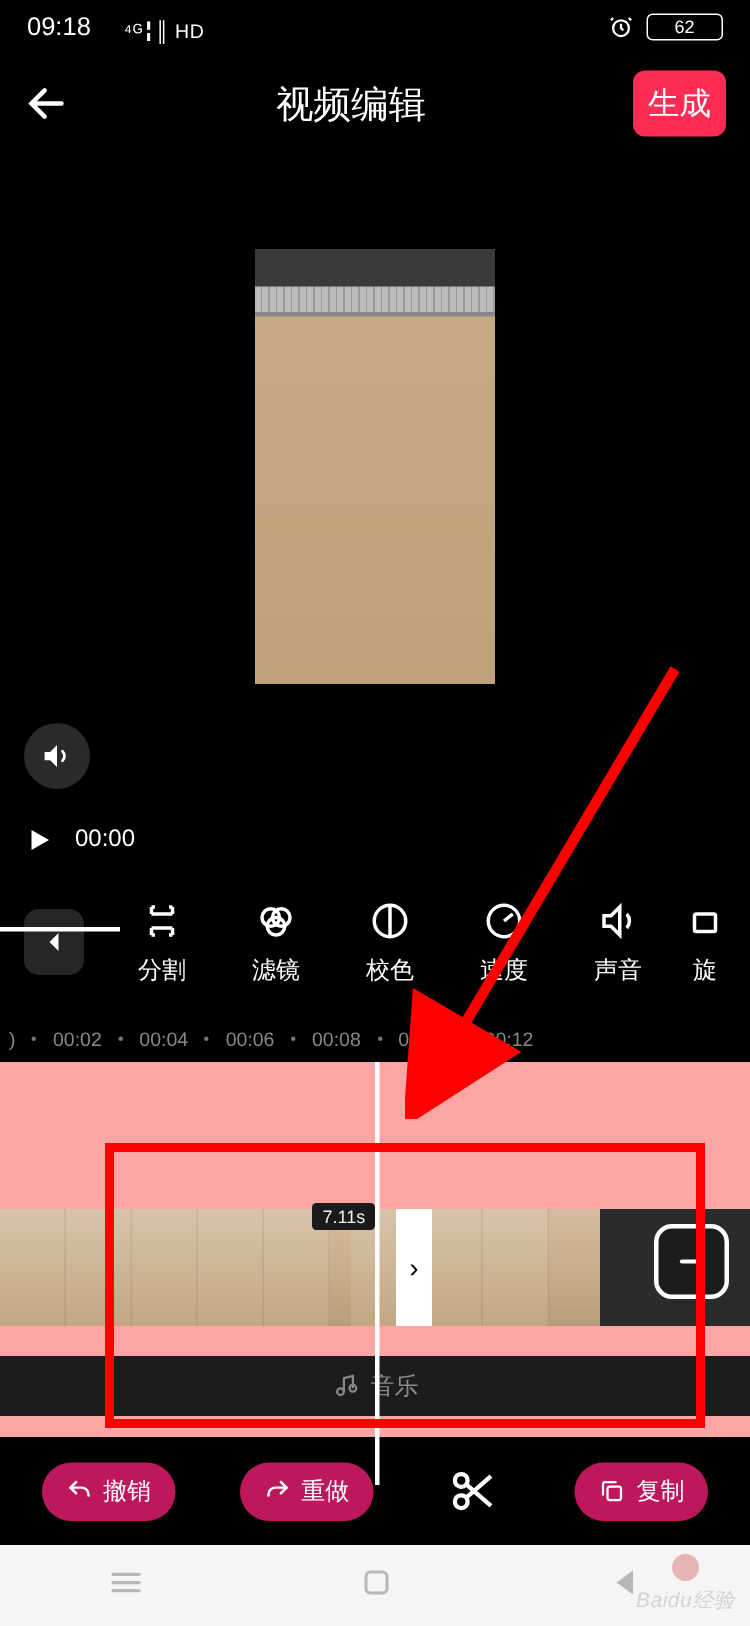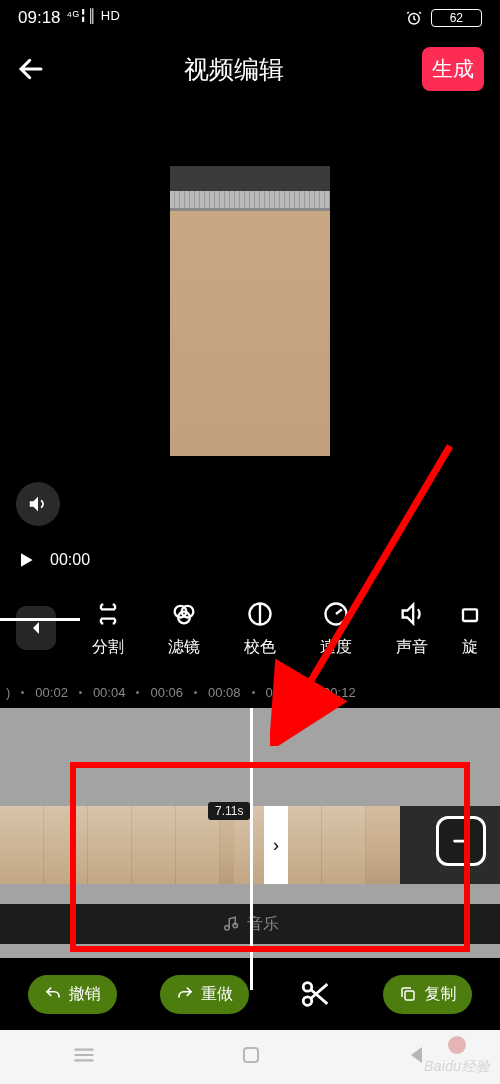--- a/index.html
+++ b/index.html
@@ -15,21 +15,21 @@
     
     .status-bar {
       height: 36px;
       display: flex;
       align-items: center;
       justify-content: space-between;
       padding: 0 18px;
       font-size: 17px;
       font-weight: 500;
     }
-    .status-left { display: flex; align-items: flex-start; gap: 6px; }
+    .status-left { display: flex; align-items: flex-end; gap: 22px; }
     .status-right { display: flex; align-items: center; gap: 8px; }
     .signal-hd { font-size: 13px; letter-spacing: 0.3px; }
     .battery-box {
       border: 1.5px solid #fff;
       border-radius: 4px;
       font-size: 12px;
       padding: 0 18px;
       line-height: 16px;
     }
     .alarm-icon svg { display: block; }
@@ -153,21 +153,21 @@
       font-size: 13px;
       padding: 0 6px;
       gap: 0;
       white-space: nowrap;
     }
     .ruler-tick { width: 3px; height: 3px; background: #777; border-radius: 50%; margin: 0 11px; }
     
     .timeline-area {
       position: relative;
       height: 282px;
-      background: #a3a3a3;
+      background: #fca5a5;
     }
     .playhead {
       position: absolute;
       left: 250px;
       top: 0;
       bottom: 0;
       width: 2.5px;
       background: #fff;
       z-index: 10;
     }
@@ -270,21 +270,21 @@
       display: flex;
       align-items: center;
       justify-content: space-around;
       padding: 0 6px;
       background: #000;
     }
     .pill {
       display: flex;
       align-items: center;
       gap: 7px;
-      background: #4d7c0f;
+      background: #be185d;
       border-radius: 999px;
       padding: 9px 16px;
       font-size: 16px;
     }
     .pill .ico, .center-cut .ico { display: flex; }
     .center-cut {
       width: 48px;
       height: 48px;
       display: flex;
       align-items: center;

